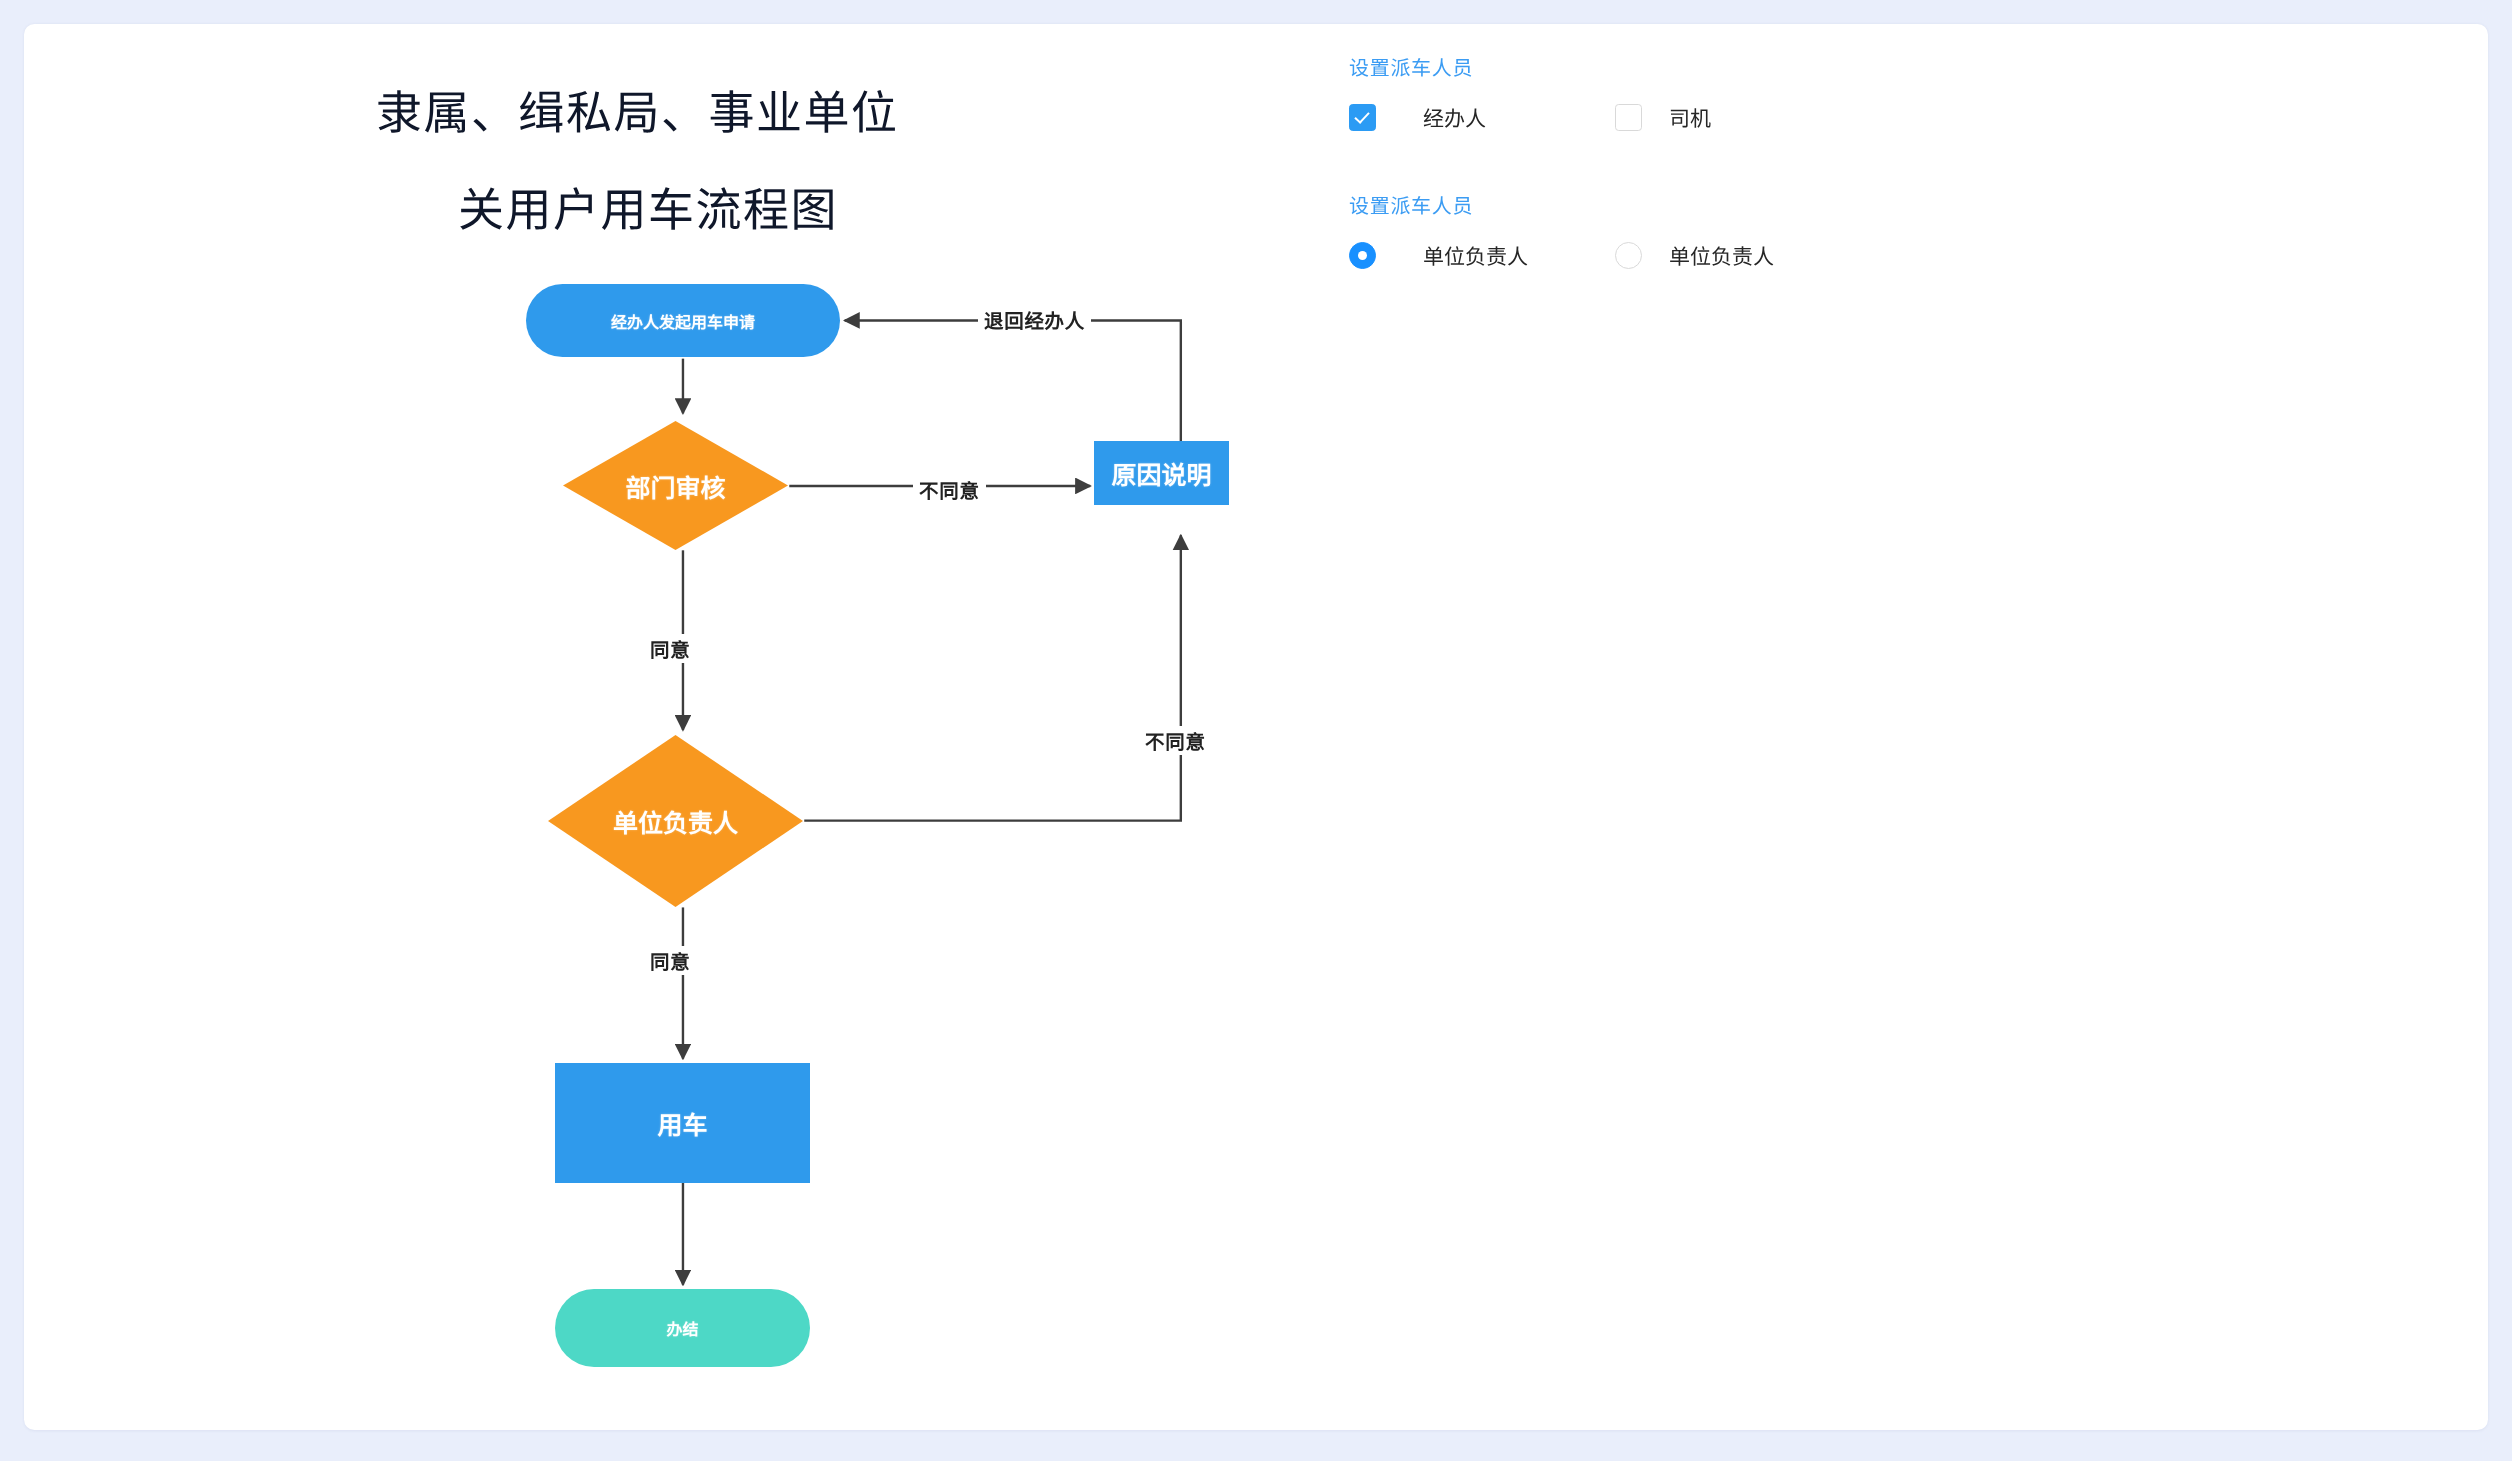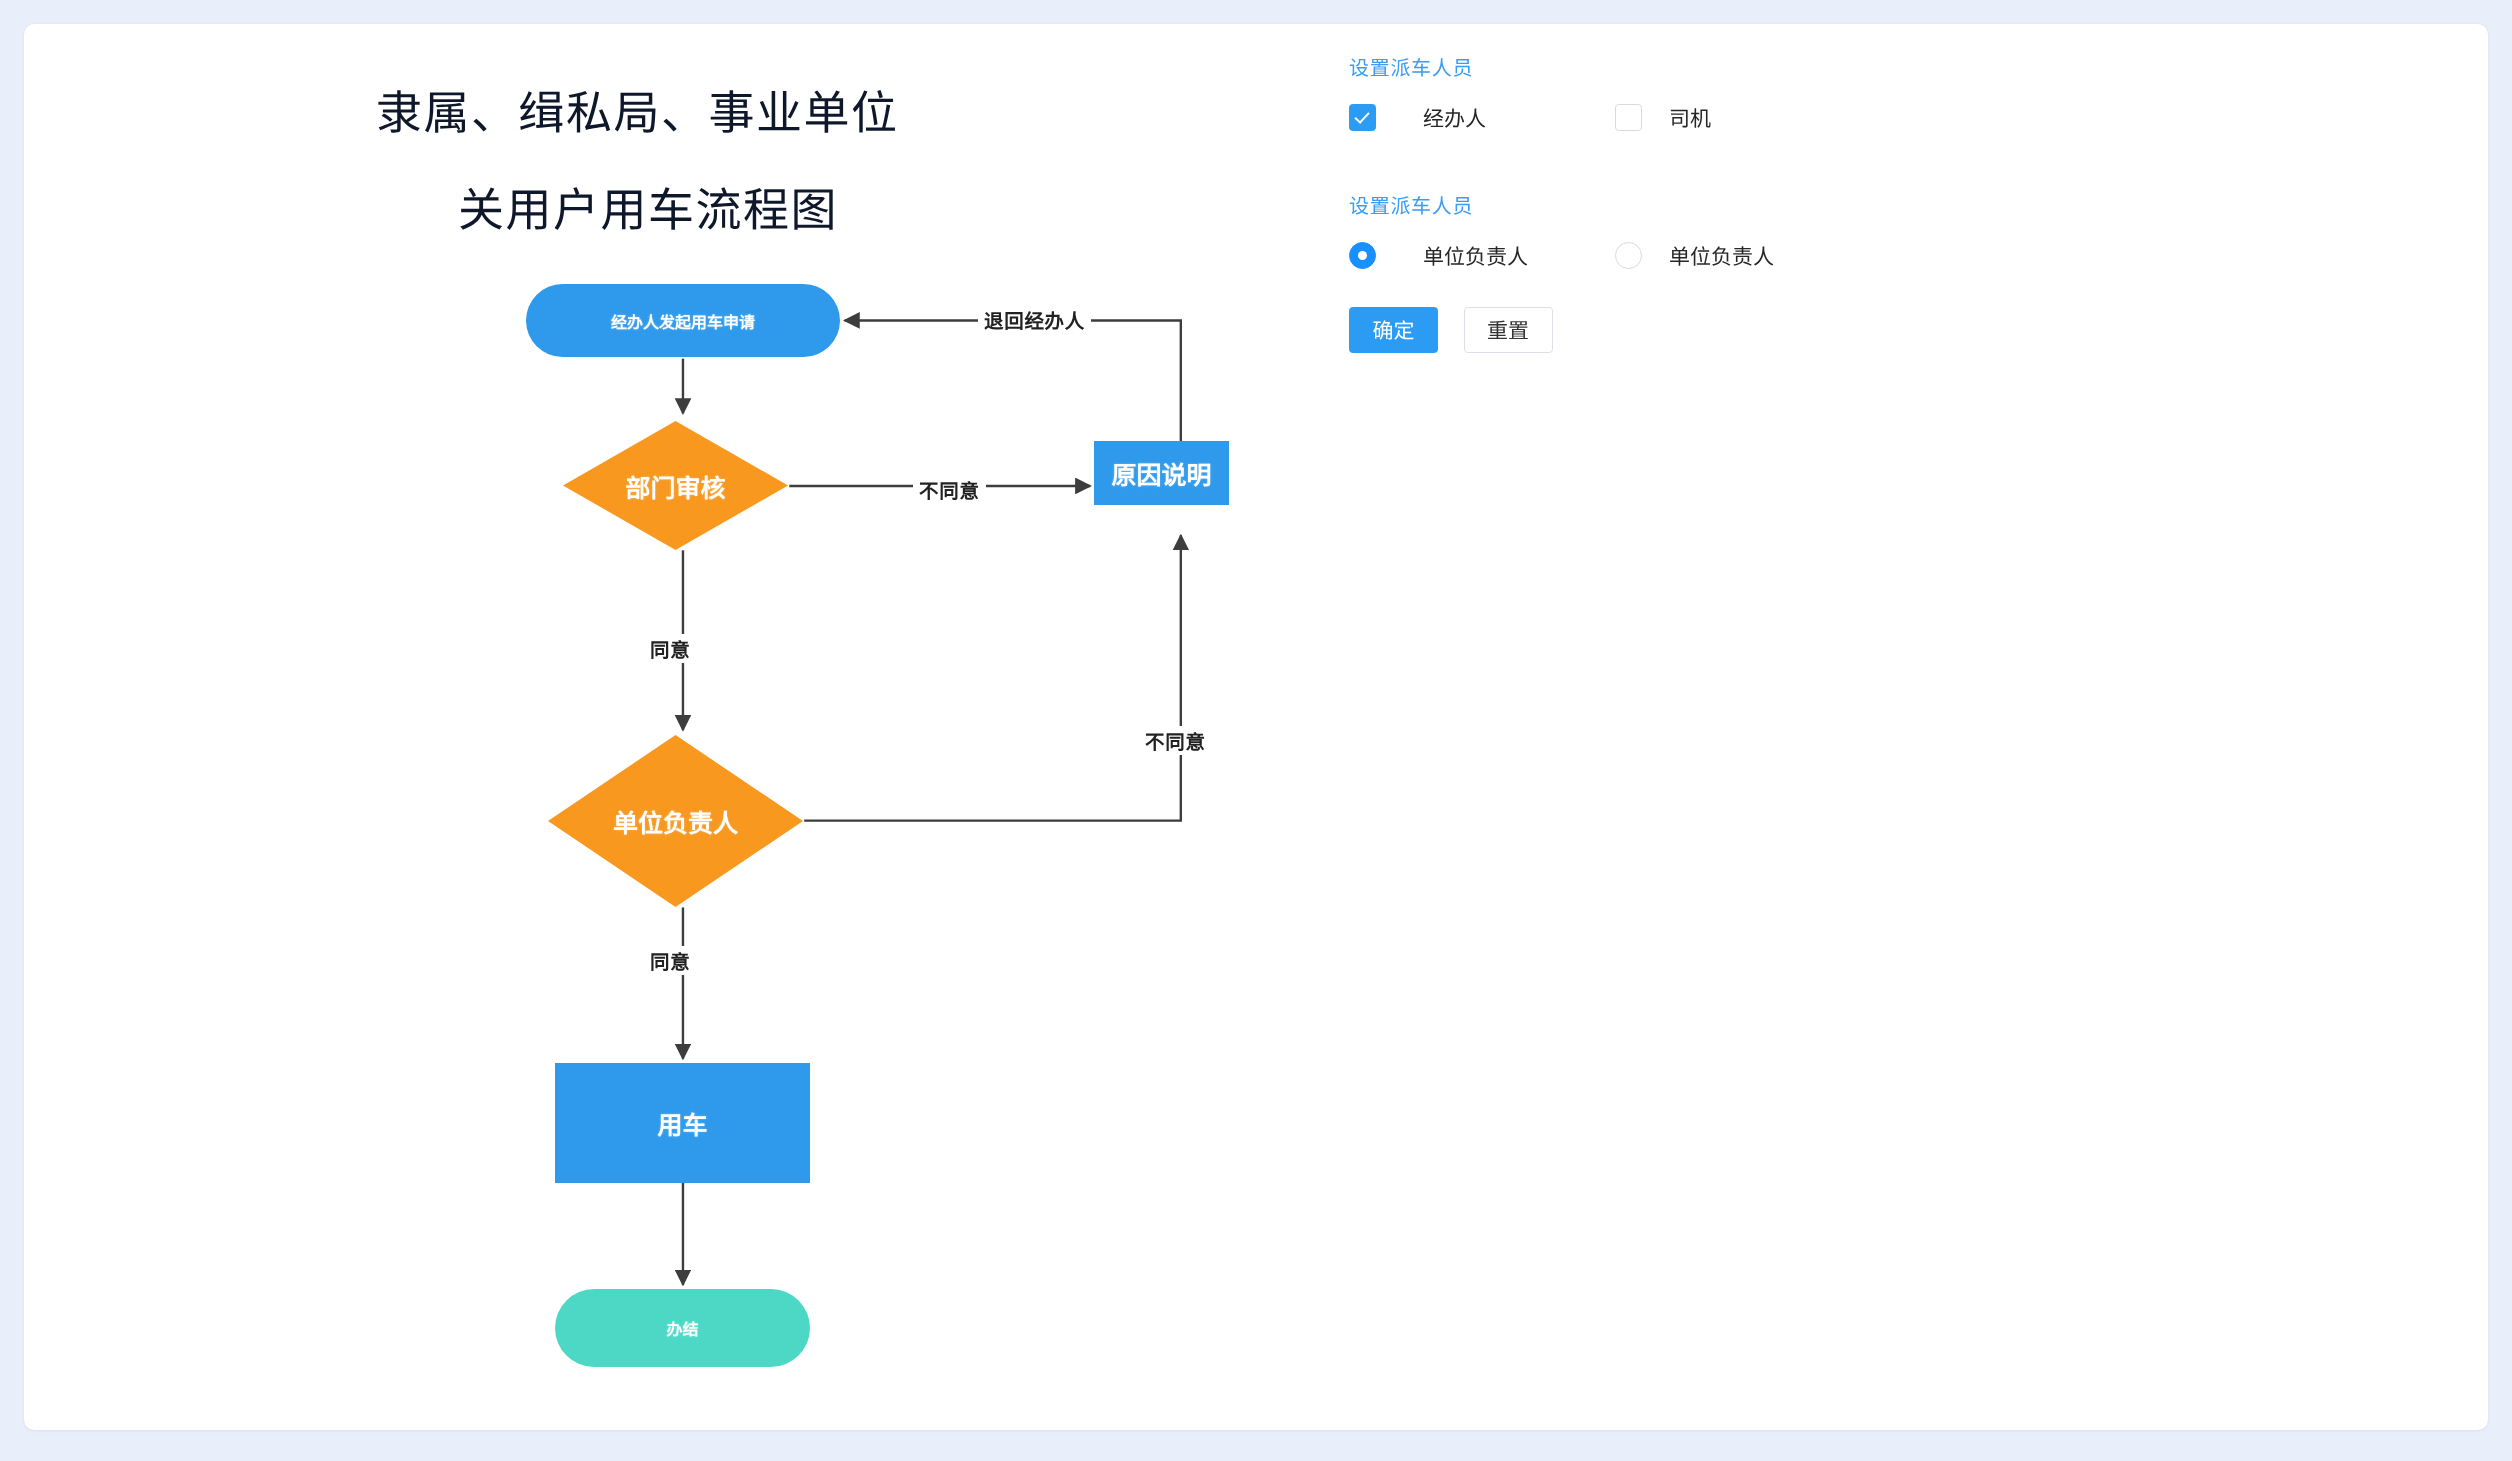--- a/index.html
+++ b/index.html
@@ -350,20 +350,16 @@
       <label class="opt-item col1">
         <span class="radio selected"></span>
         <span>单位负责人</span>
       </label>
       <label class="opt-item">
         <span class="radio"></span>
         <span>单位负责人</span>
       </label>
     </div>
 
-    <div id="btn-row">
-      <button class="btn" id="btn-confirm" type="button">确定</button>
-      <button class="btn" id="btn-reset" type="button">重置</button>
-    </div>
   </div>
 
 </div>
 
 
 </body></html>

